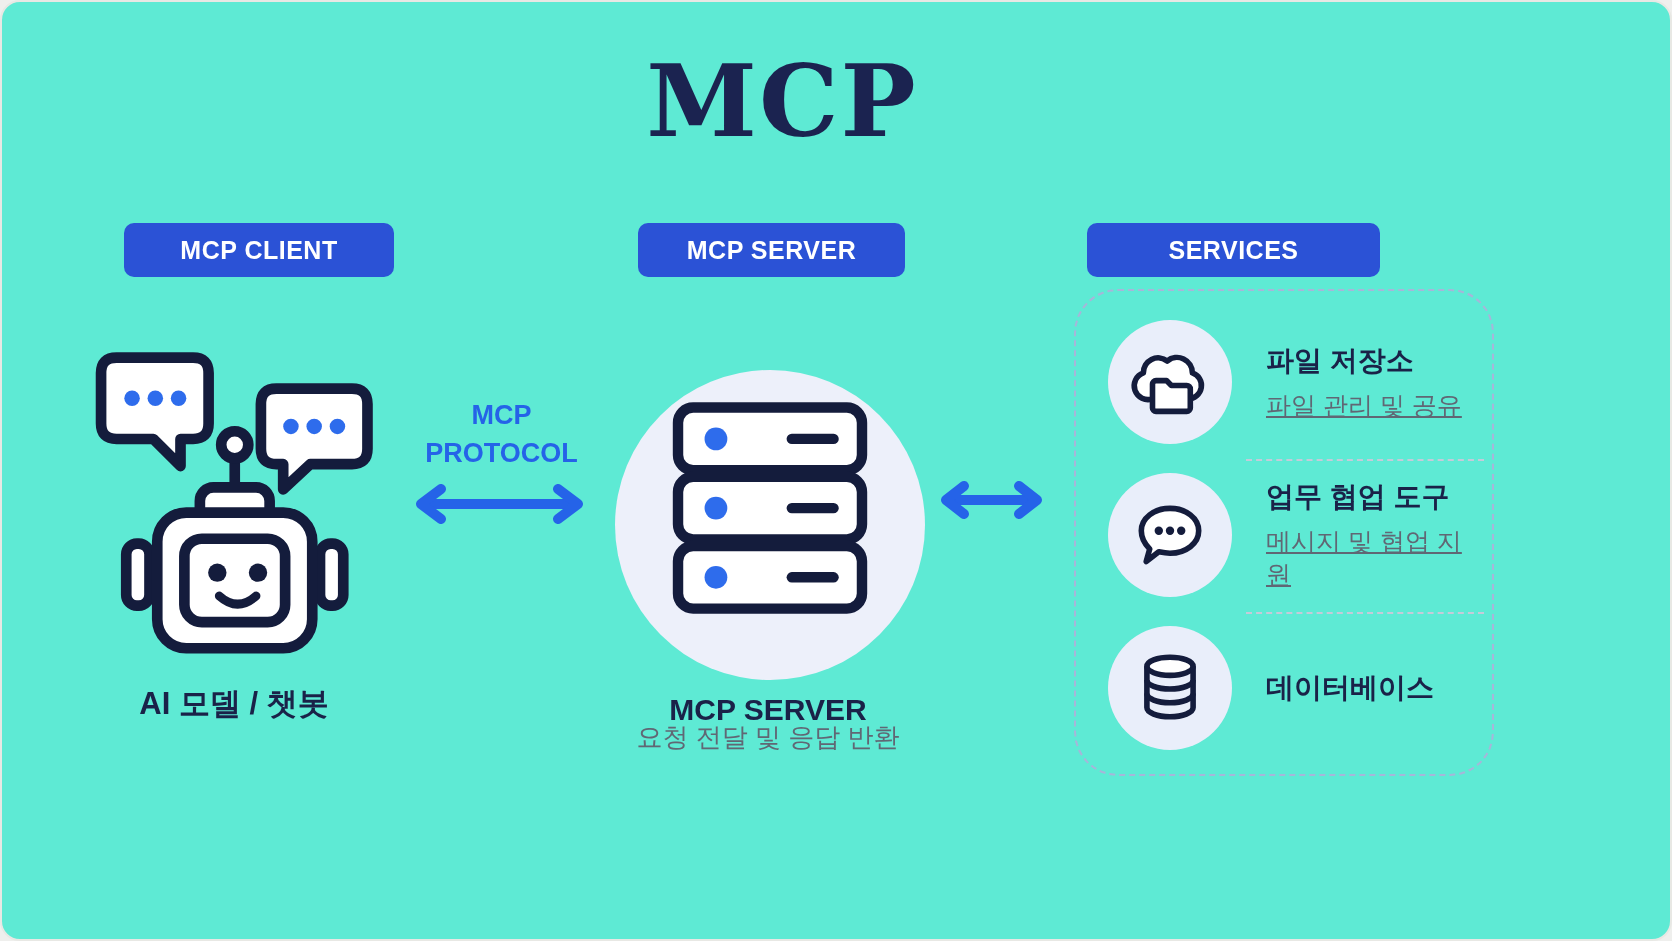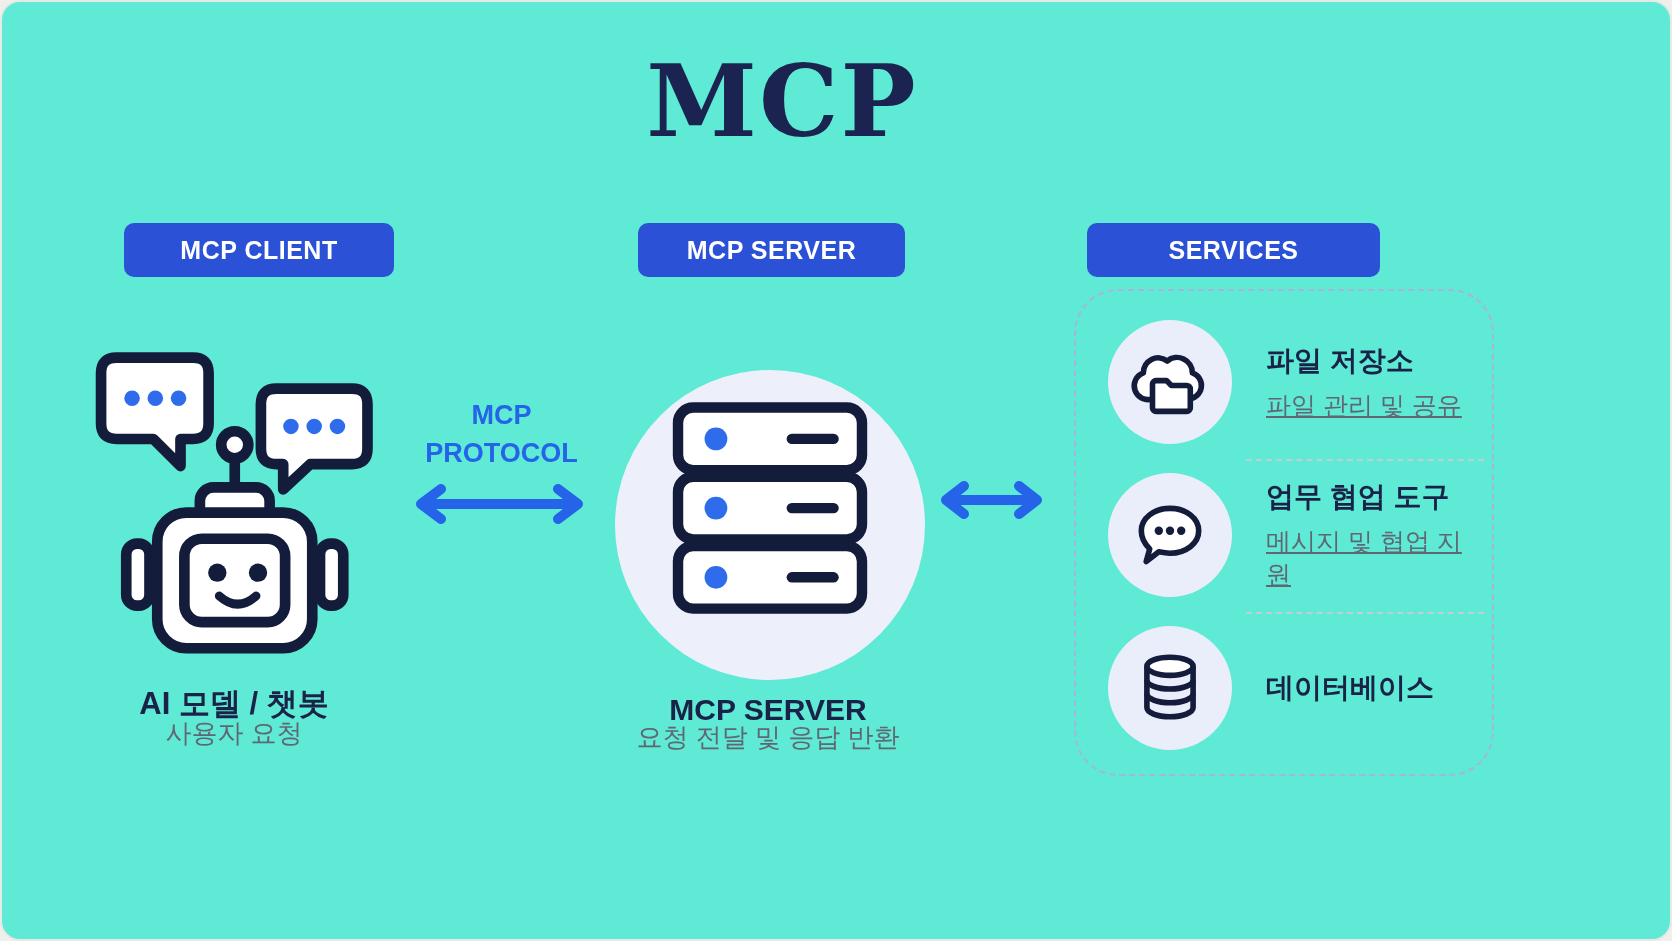--- a/index.html
+++ b/index.html
@@ -95,21 +95,20 @@
 
       <rect x="88" y="178" width="160" height="140" rx="30" fill="#ffffff" stroke="#141c3c" stroke-width="11"></rect>
 
       <rect x="116" y="205" width="104" height="86" rx="18" fill="#ffffff" stroke="#141c3c" stroke-width="11"></rect>
       <circle cx="150" cy="240" r="9.5" fill="#141c3c"></circle>
       <circle cx="192" cy="240" r="9.5" fill="#141c3c"></circle>
       <path d="M152 264 Q171 281 190 264" stroke="#141c3c" stroke-width="9" stroke-linecap="round" fill="none"></path>
     </svg>
   </div>
   <div class="abs col-title" style="left:62px;top:660px;width:340px;">AI 모델 / 챗봇</div>
-  <div class="abs col-sub" style="left:62px;top:714px;width:340px;">사용자 요청</div>
 
   <div class="abs protocol">
     <div>MCP</div>
     <div>PROTOCOL</div>
   </div>
   <div class="abs" style="left:405px;top:482px;width:185px;height:40px;">
     <svg width="185" height="40" viewBox="0 0 185 40" fill="none">
       <line x1="16" y1="20" x2="169" y2="20" stroke="#2563e8" stroke-width="10" stroke-linecap="round"></line>
       <polyline points="34,5 14,20 34,35" stroke="#2563e8" stroke-width="10" stroke-linecap="round" stroke-linejoin="round" fill="none"></polyline>
       <polyline points="151,5 171,20 151,35" stroke="#2563e8" stroke-width="10" stroke-linecap="round" stroke-linejoin="round" fill="none"></polyline>

